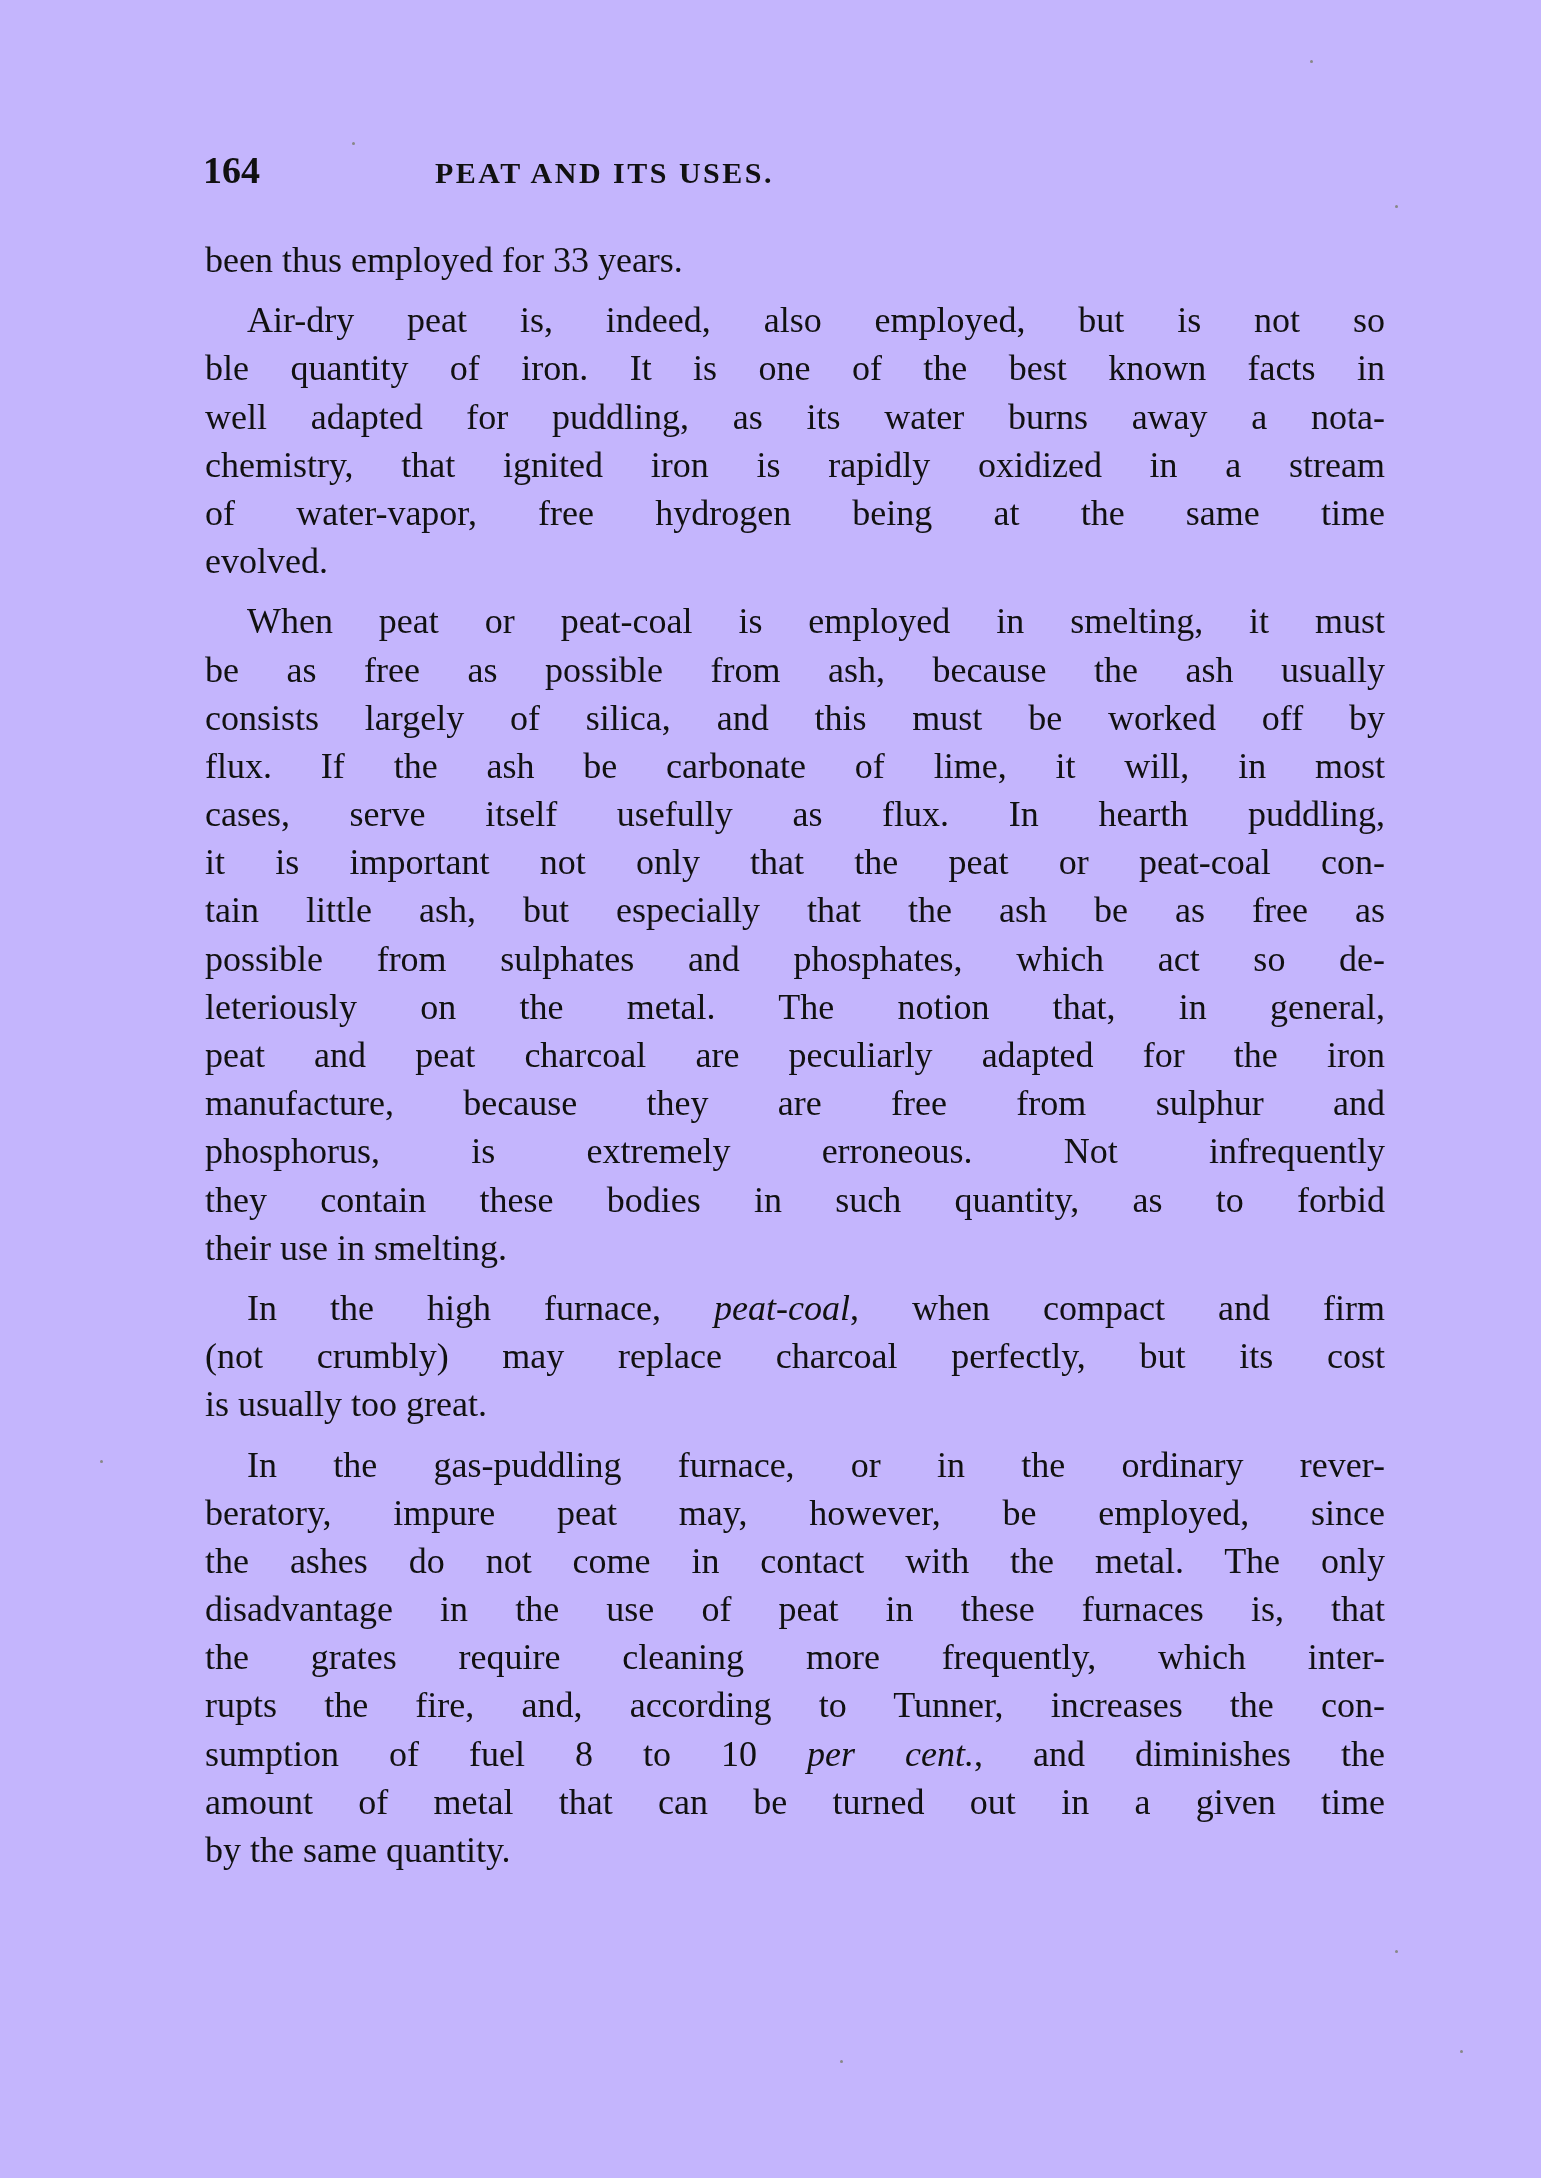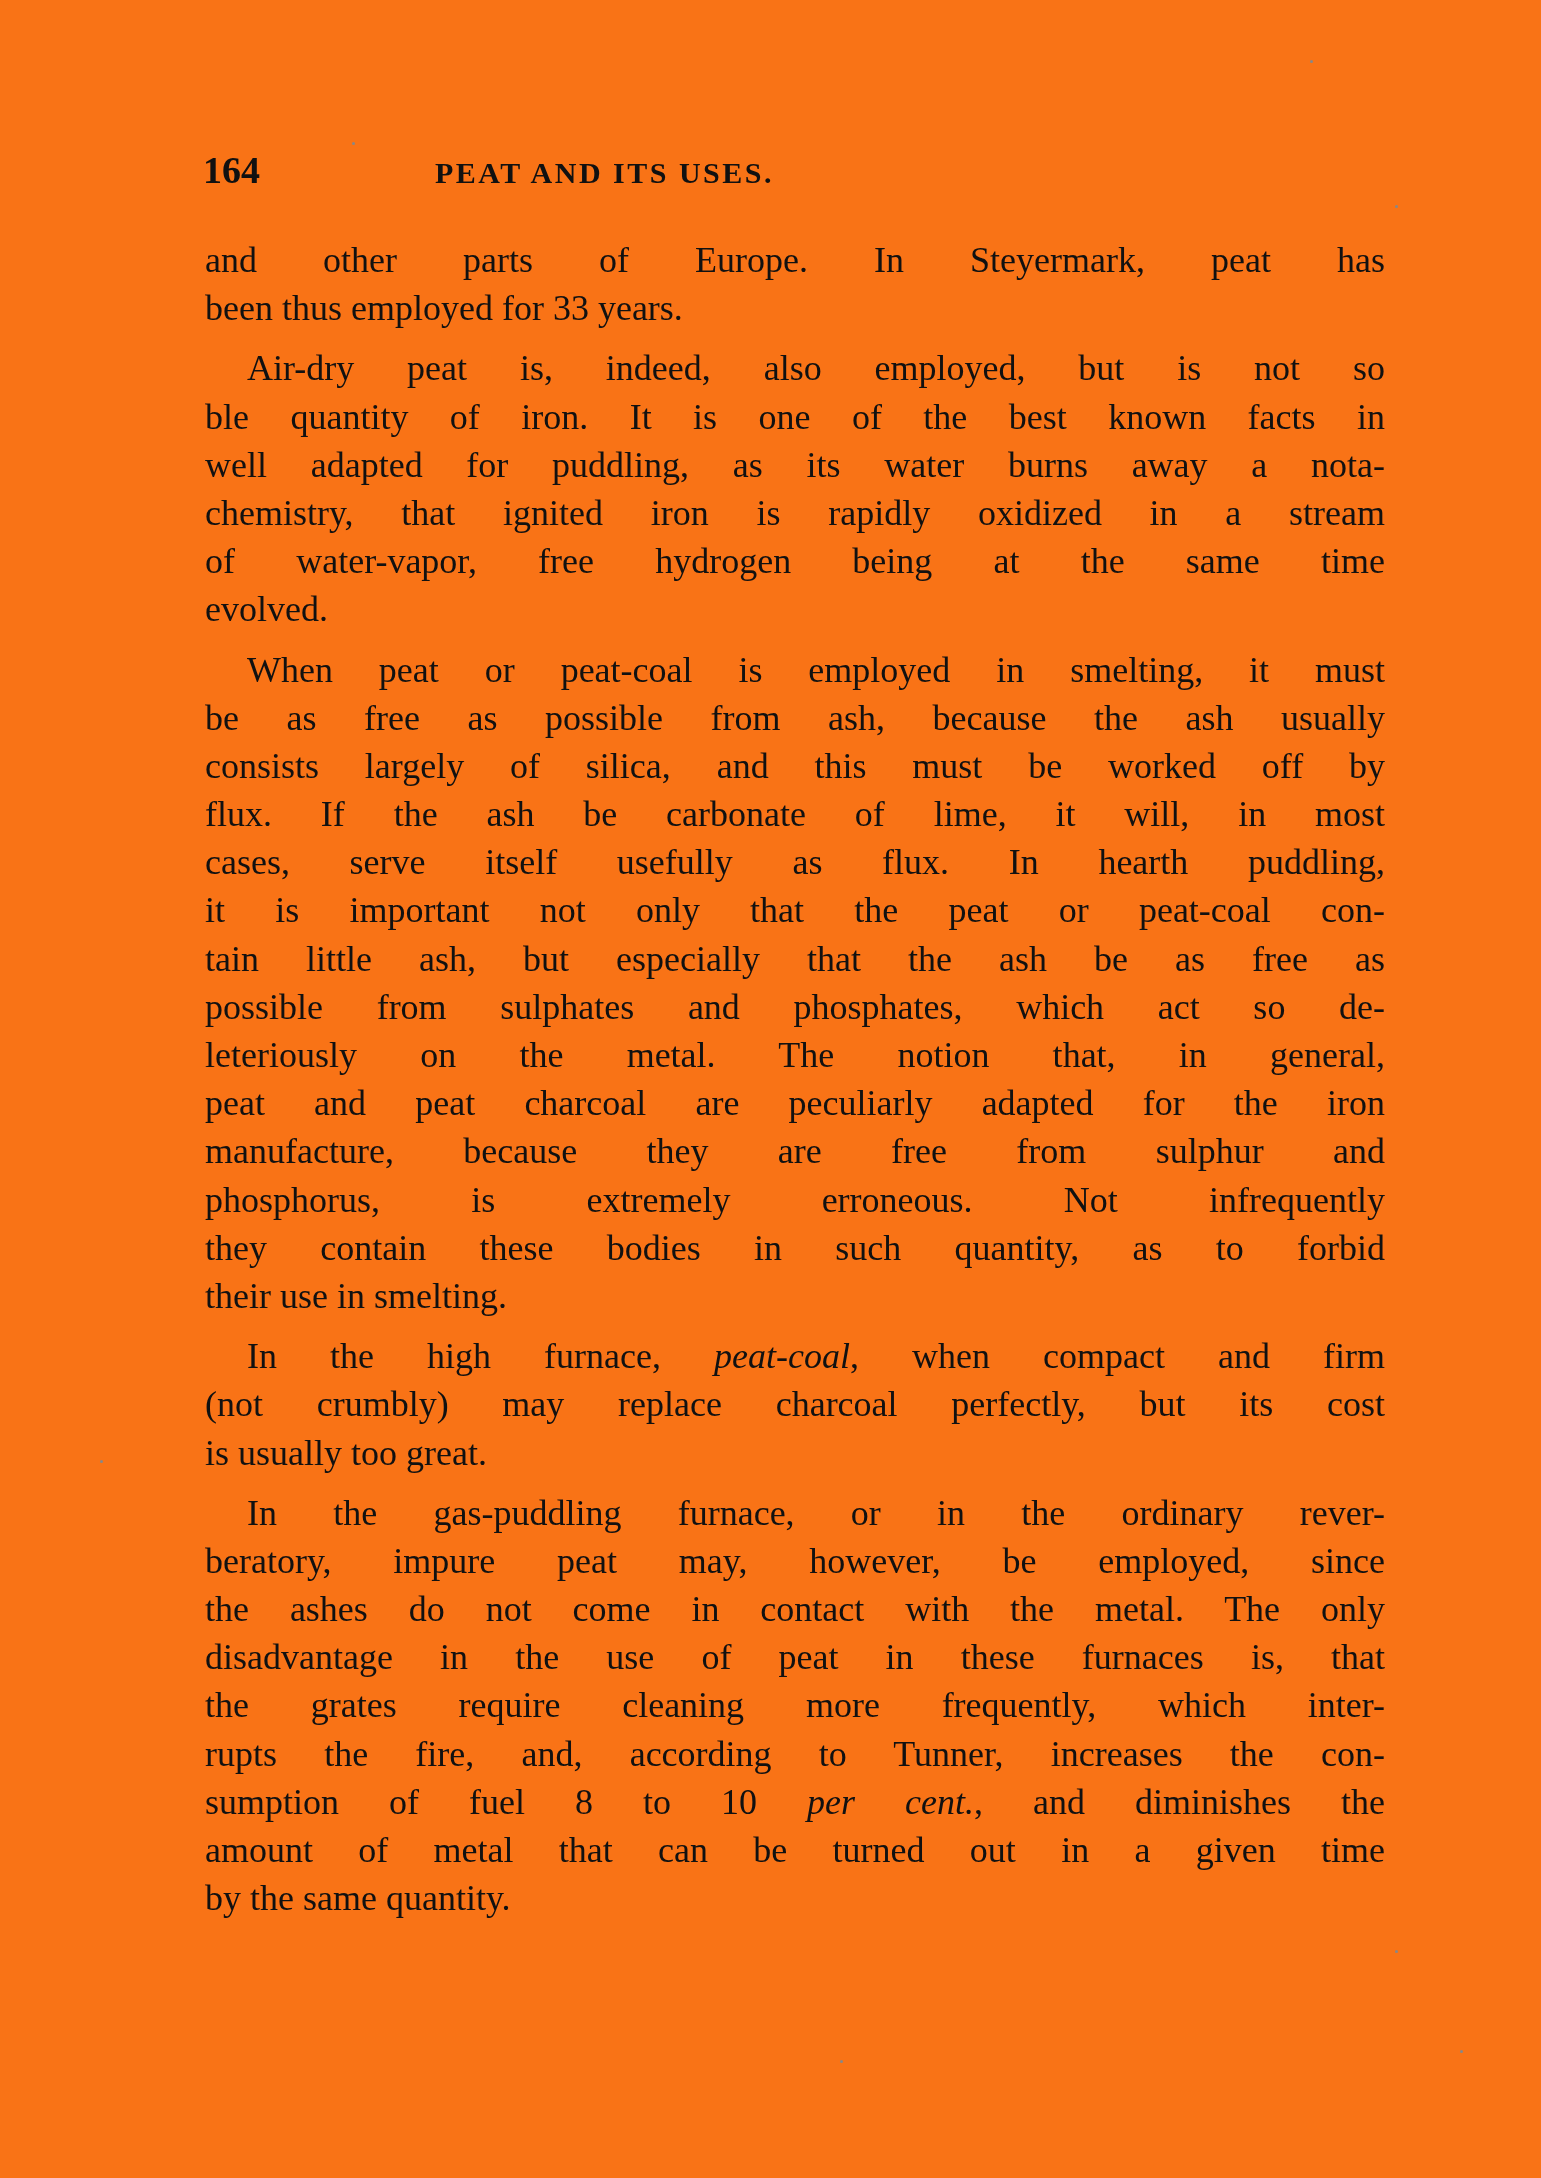--- a/index.html
+++ b/index.html
@@ -13,21 +13,21 @@
       position: relative;
       overflow: hidden;
       font-family: "DejaVu Serif", "Liberation Serif", serif;
       color: #111111;
     }
     .page {
       position: absolute;
       left: 0; top: 0;
       width: 1541px;
       height: 2178px;
-      background: #f97316;
+      background: #c4b5fd;
     }
     .running-head {
       position: absolute;
       top: 148px;
       left: 203px;
       width: 1185px;
       height: 50px;
     }
     .page-number {
       position: absolute;
@@ -95,21 +95,20 @@
 <div class="page">
 
   <div class="running-head">
     <span class="page-number">164</span>
     <span class="running-title">PEAT AND ITS USES.</span>
   </div>
 
   <div class="body-text">
 
     <p class="para">
-      <span class="line">and other parts of Europe.  In Steyermark, peat has</span>
       <span class="line last">been thus employed for 33 years.</span>
     </p>
 
     <p class="para">
       <span class="line indent">Air-dry peat is, indeed, also employed, but is not so</span>
       <span class="line">ble quantity of iron.  It is one of the best known facts in</span>
       <span class="line">well adapted for puddling, as its water burns away a nota-</span>
       <span class="line">chemistry, that ignited iron is rapidly oxidized in a stream</span>
       <span class="line">of water-vapor, free hydrogen being at the same time</span>
       <span class="line last">evolved.</span>

